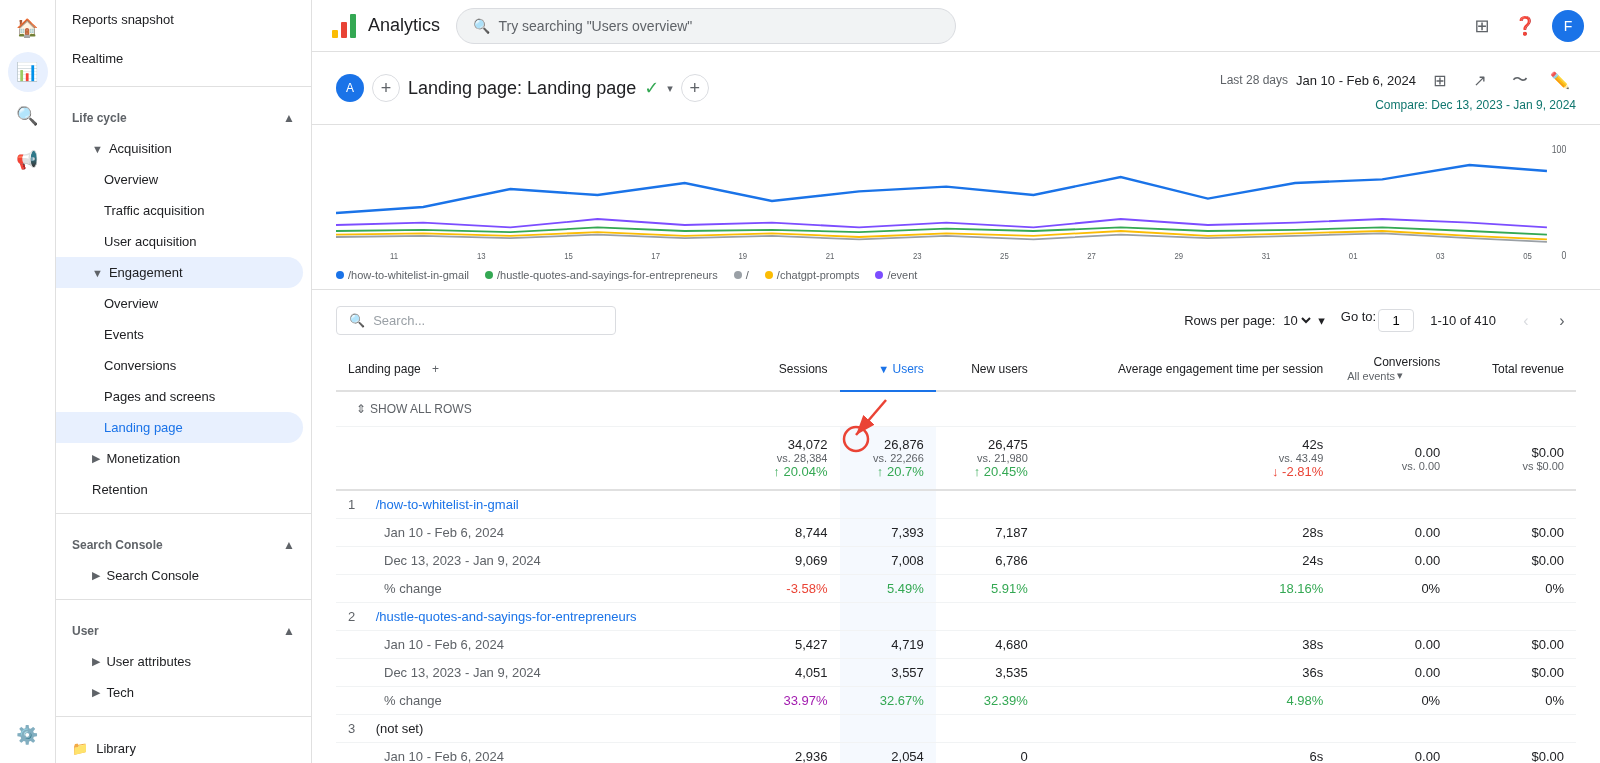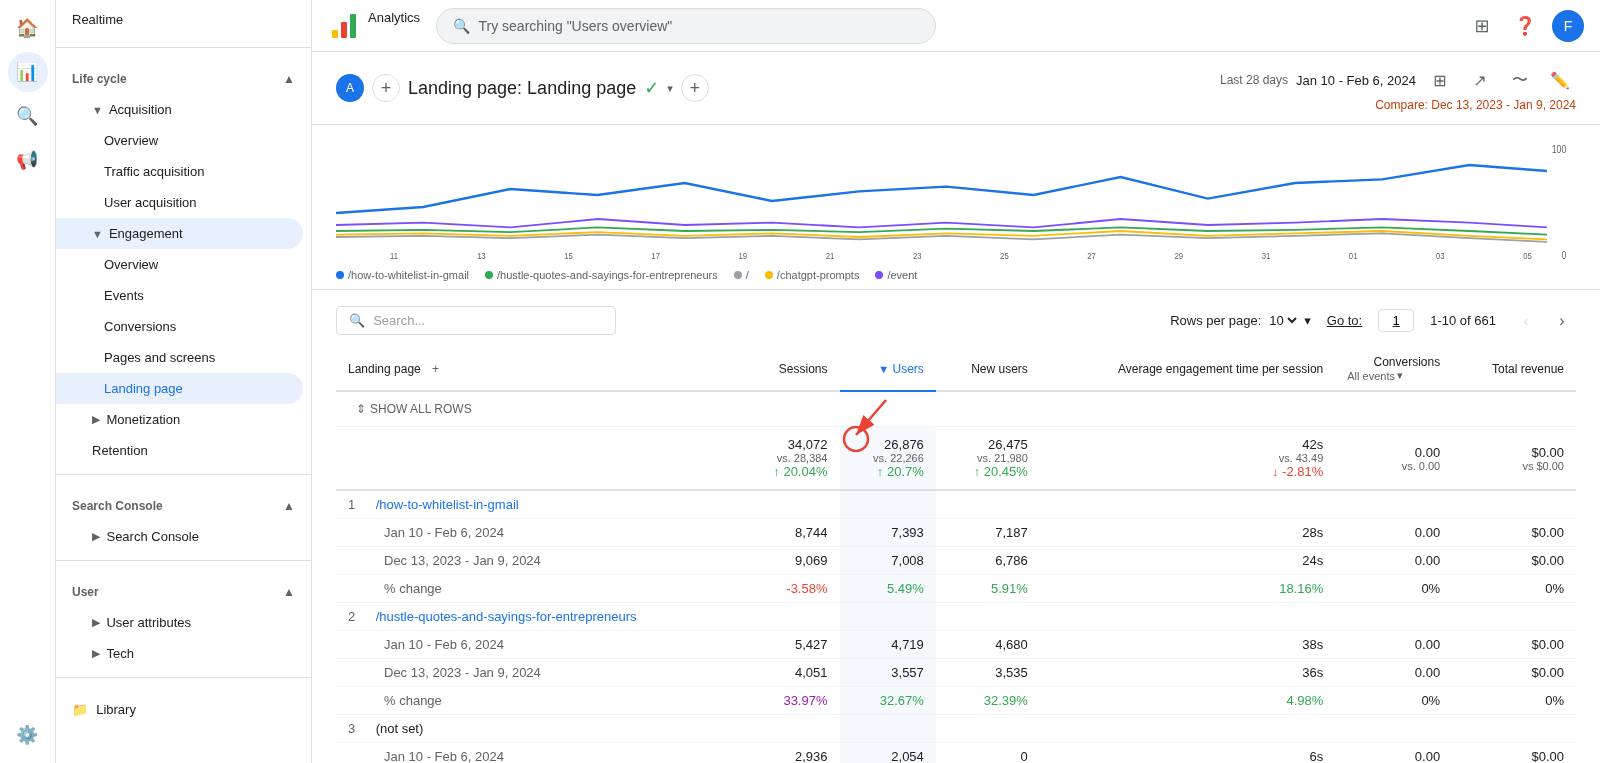--- a/index.html
+++ b/index.html
@@ -100,22 +100,23 @@
       display: flex;
       align-items: center;
       padding: 8px 16px;
       border-bottom: 1px solid #e0e0e0;
       gap: 16px;
       height: 52px;
       flex-shrink: 0;
     }
     .app-title {
       display: flex;
-      gap: 8px;
-      font-size: 13px;
+      align-items: center;
+      gap: 8px;
+      font-size: 18px;
       color: #202124;
       font-weight: 400;
     }
     .search-bar {
       flex: 1;
       max-width: 500px;
       height: 36px;
       border: 1px solid #dadce0;
       border-radius: 24px;
       display: flex;
@@ -207,21 +208,21 @@
       gap: 2px;
     }
     .date-range {
       display: flex;
       align-items: center;
       gap: 8px;
       font-size: 13px;
       color: #202124;
     }
     .date-label { color: #5f6368; font-size: 12px; }
-    .compare-label { color: #c2410c; font-size: 12px; }
+    .compare-label { color: #0f766e; font-size: 12px; }
     .header-toolbar {
       display: flex;
       align-items: center;
       gap: 8px;
     }
     .toolbar-icon {
       width: 32px;
       height: 32px;
       border-radius: 4px;
       display: flex;
@@ -400,20 +401,23 @@
 
 <div class="icon-rail">
   <div class="rail-icon">🏠</div>
   <div class="rail-icon active">📊</div>
   <div class="rail-icon">🔍</div>
   <div class="rail-icon">📢</div>
   <div class="rail-icon" style="margin-top:auto; margin-bottom: 8px;">⚙️</div>
 </div>
 
 <div class="sidebar">
+  <div class="sidebar-top">
+    <span>Reports snapshot</span>
+  </div>
   <div class="sidebar-top">
     <span>Realtime</span>
   </div>
   <div class="sidebar-divider"></div>
 
   <div class="sidebar-section-title">
     <span>Life cycle</span>
     <span>▲</span>
   </div>
 
@@ -610,25 +614,25 @@
         <div class="pagination-controls">
           <div class="rows-per-page">
             <span>Rows per page:</span>
             <select class="rows-select">
               <option>10</option>
               <option>25</option>
               <option>50</option>
             </select>
             <span>▾</span>
           </div>
-          <div style="display:flex;align-items:center;gap:16px;text-decoration:underline;">
+          <div style="display:flex;align-items:flex-start;gap:2px;">
             <span>Go to:</span>
             <input type="text" value="1" style="width: 36px; border: 1px solid rgb(218, 220, 224); border-radius: 4px; padding: 3px 6px; font-size: 13px; text-align: center;">
           </div>
-          <span>1-10 of 661</span>
+          <span>1-10 of 410</span>
           <div class="page-nav">
             <div class="nav-btn disabled">‹</div>
             <div class="nav-btn">›</div>
           </div>
         </div>
       </div>
 
       <div style="position:relative;">
 
         <svg style="position:absolute;top:48px;left:490px;z-index:10;pointer-events:none;" width="80" height="60">

